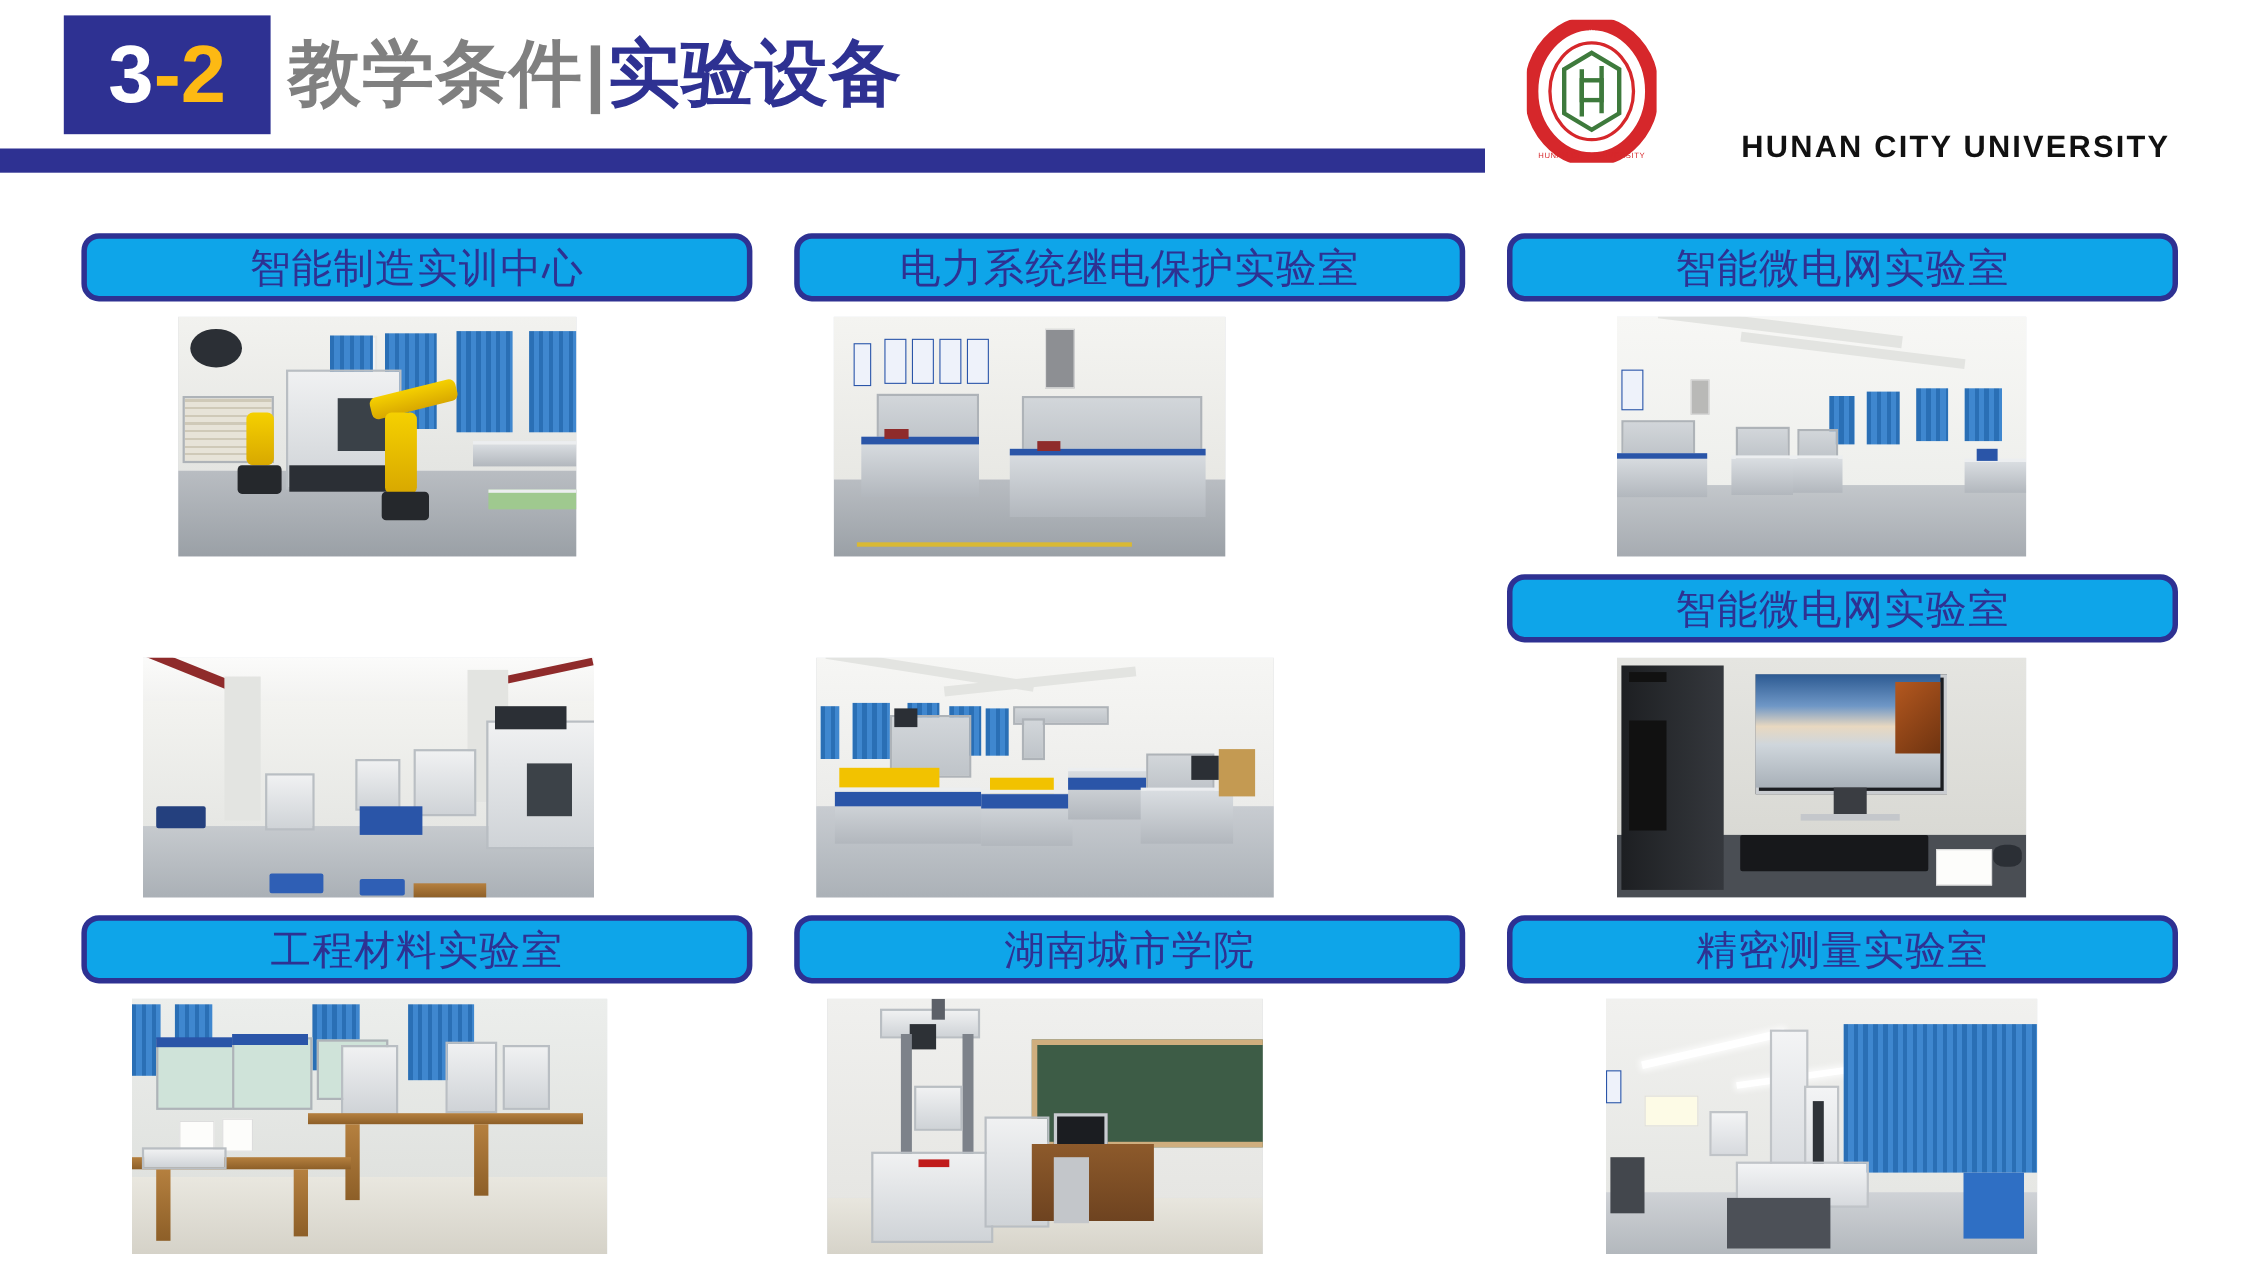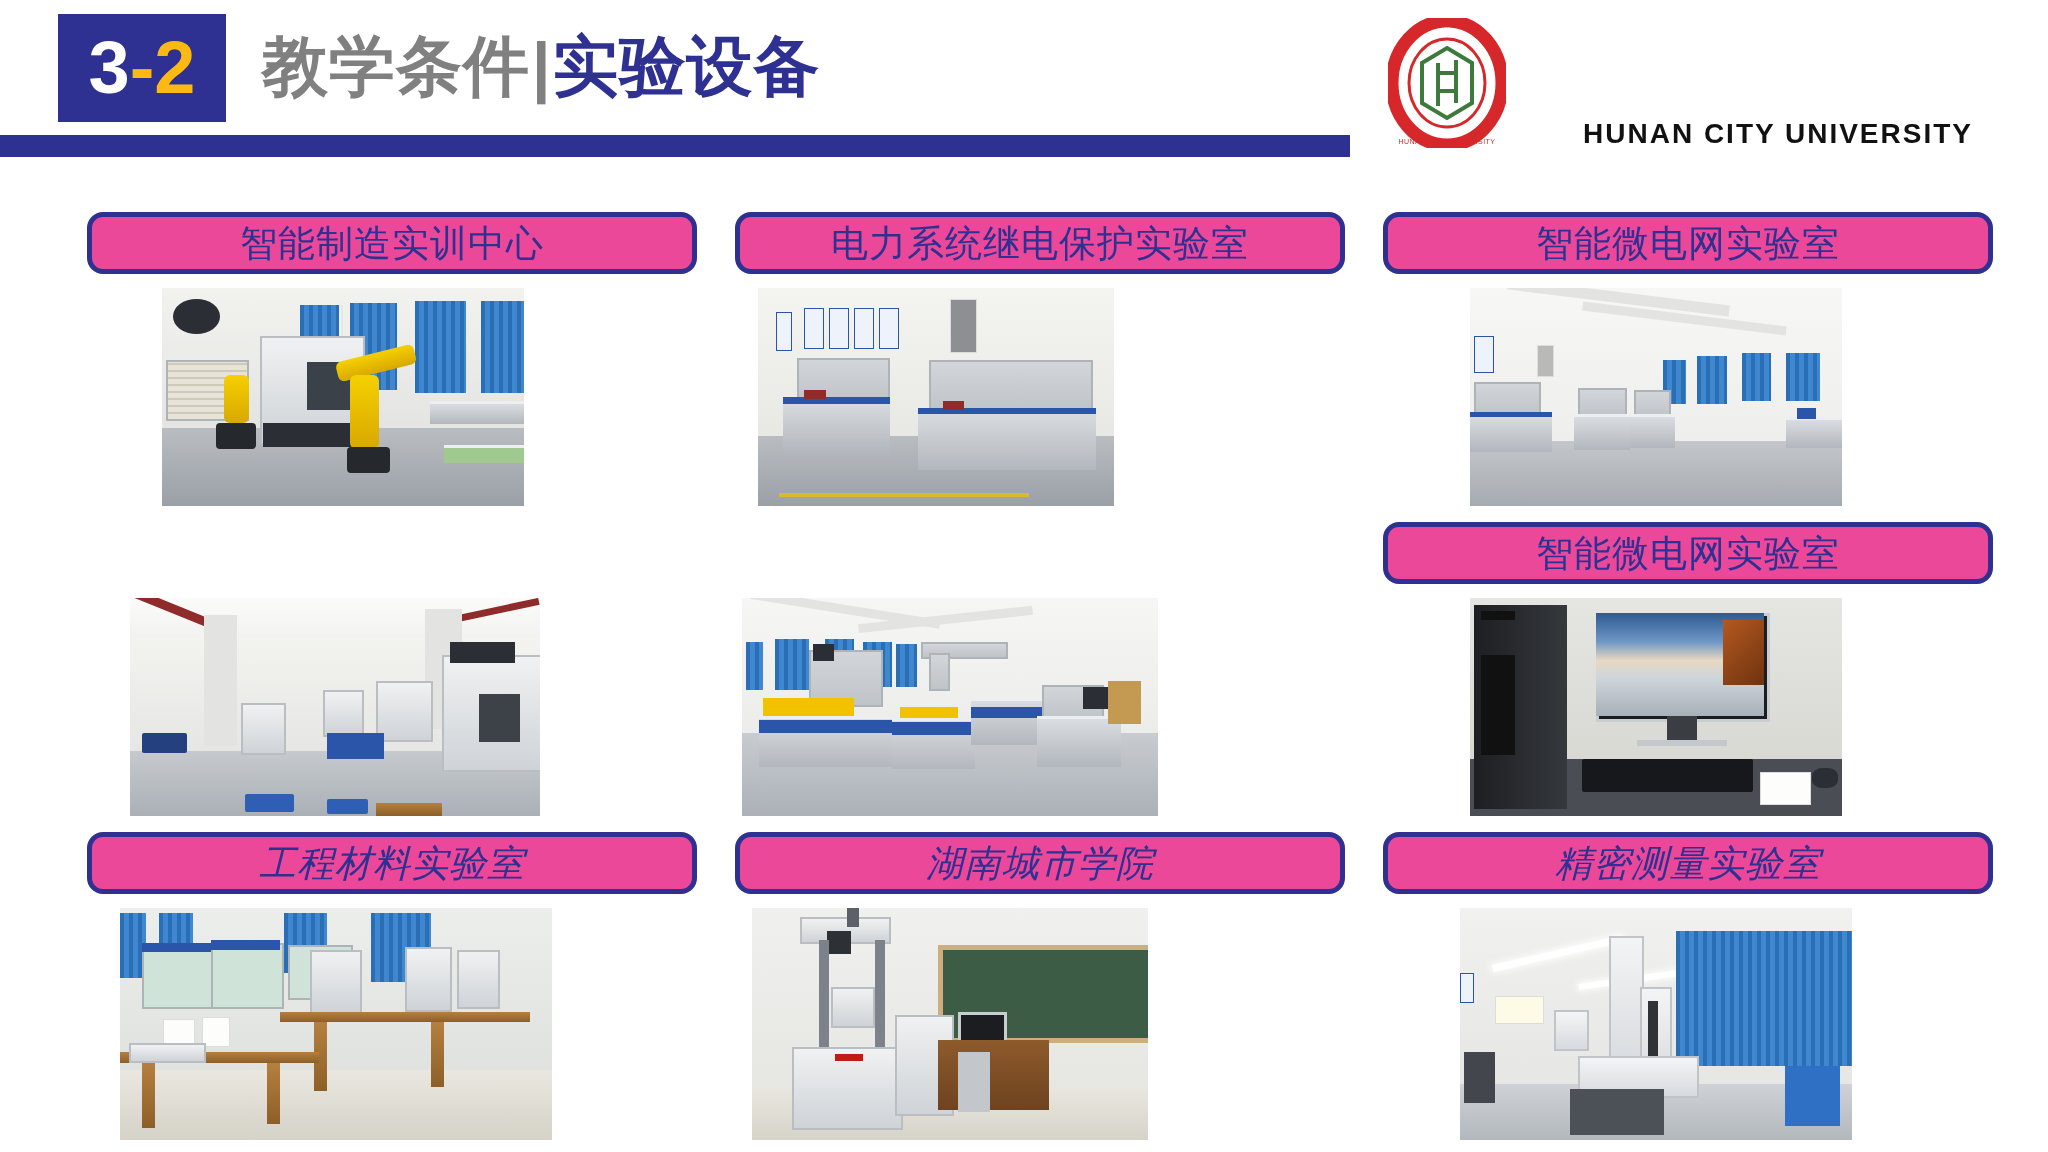--- a/index.html
+++ b/index.html
@@ -6,21 +6,21 @@
   html,body{margin:0;padding:0;}
   body{
     width:2048px;height:1152px;overflow:hidden;background:#ffffff;
     font-family:"Liberation Sans","DejaVu Sans",sans-serif;
   }
   .slide{position:relative;width:2048px;height:1152px;background:#fff;}
 
   
   .header{position:absolute;left:0;top:0;width:2048px;height:160px;}
   .badge{
-    position:absolute;left:58px;top:14px;width:168px;height:108px;
+    position:absolute;left:58px;top:14px;width:188px;height:108px;
     background:#2e3192;display:flex;align-items:center;justify-content:center;
   }
   .badge-text{
     font-size:74px;font-weight:bold;color:#ffffff;letter-spacing:0px;
     line-height:1;font-family:"Liberation Sans",sans-serif;
   }
   .badge-text .num2{color:#fdb913;}
   .badge-text .dash{color:#fdb913;}
 
   .title-wrap{position:absolute;left:262px;top:22px;display:flex;align-items:baseline;}
@@ -50,31 +50,31 @@
     position:absolute;left:140px;top:100px;width:500px;
     font-size:28px;font-weight:bold;color:#111;letter-spacing:2.0px;
     text-align:center;font-family:"Liberation Sans",sans-serif;white-space:nowrap;
   }
 
   
   .grid{position:absolute;left:0;top:168px;width:2048px;height:984px;}
   .row{position:absolute;left:0;width:2048px;height:310px;}
   .row.r0{top:44px;}
   .row.r1{top:354px;}
-  .row.r2{top:664px;font-style:italic;}
+  .row.r2{top:664px;}
 
   .cell{position:absolute;top:0;width:614px;height:310px;}
   .cell.c0{left:74px;}
   .cell.c1{left:722px;}
   .cell.c2{left:1370px;}
 
   .pill{
     position:absolute;left:0;top:0;width:610px;height:62px;
-    border:5px solid #2e3192;border-radius:16px;background:#ec4899;
-    display:flex;align-items:center;justify-content:center;box-sizing:border-box;margin-left:13px;
+    border:5px solid #2e3192;border-radius:16px;background:#0ea5e9;
+    display:flex;align-items:center;justify-content:center;box-sizing:border-box;
   }
   .pill-text{
     font-size:37px;color:#2e3192;letter-spacing:1px;
     font-family:"DejaVu Sans",sans-serif;line-height:1;
   }
 
   .photo{
     position:absolute;top:76px;height:218px;overflow:hidden;background:#d8dade;
   }
 

